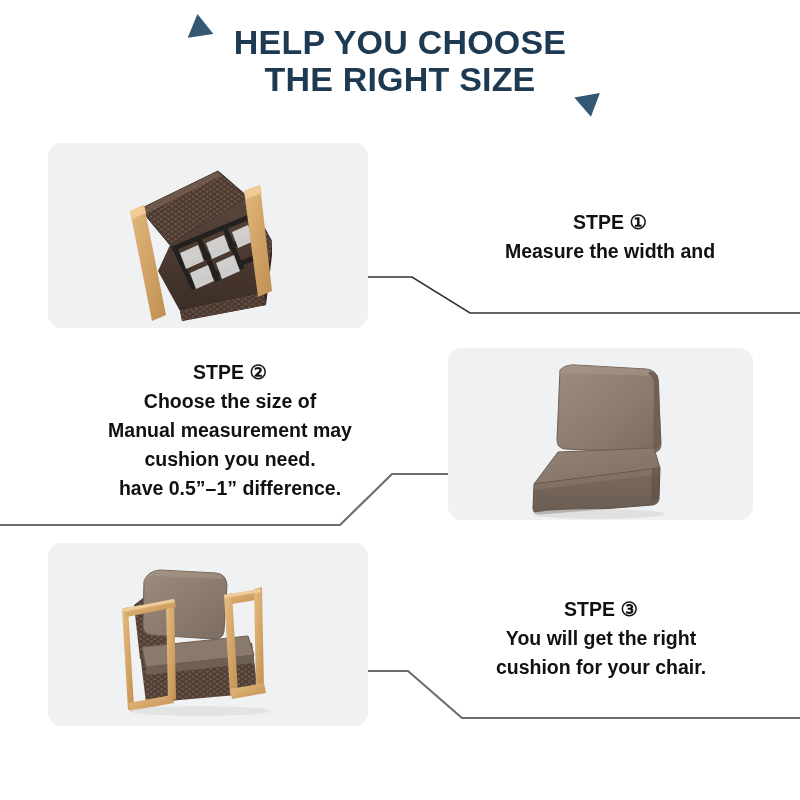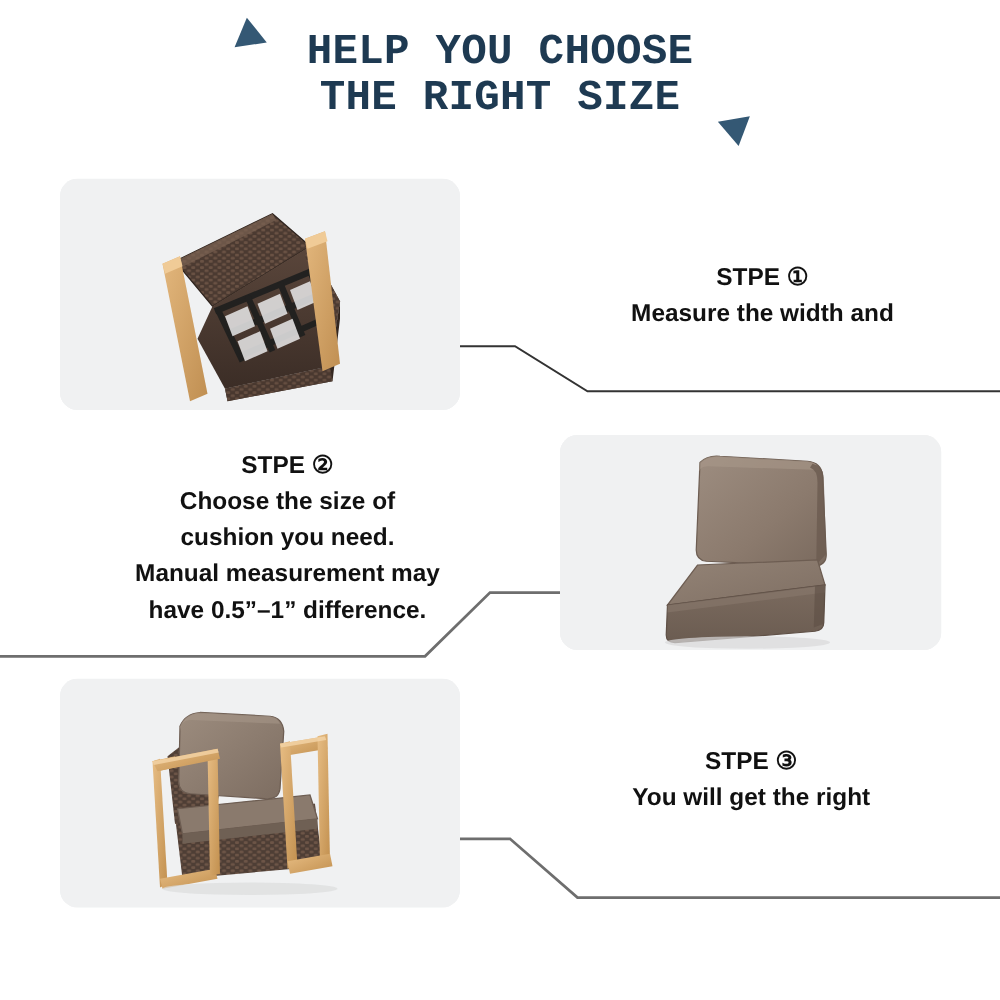--- a/index.html
+++ b/index.html
@@ -17,21 +17,21 @@
   .header{position:absolute;left:0;top:0;width:800px;height:135px;}
   .title-block{
     position:absolute;left:150px;top:24px;width:500px;
     text-align:center;
     color:#1e3a52;
     font-weight:bold;
     font-size:34px;
     line-height:37px;
     letter-spacing:0.2px;
   }
-  .title-line{display:block;white-space:nowrap;font-family:Liberation Mono, monospace;}
+  .title-line{display:block;white-space:nowrap;}
   .tri{position:absolute;width:0;height:0;}
   .tri-up{
     left:186px;top:14px;
     border-left:13px solid transparent;
     border-right:13px solid transparent;
     border-bottom:22px solid #345874;
     transform:rotate(-8deg);
   }
   .tri-down{
     left:576px;top:95px;
@@ -151,22 +151,22 @@
   </div>
 
   <div class="step-text step-1">
     <span class="step-head">STPE ①</span>
     <span class="step-line">Measure the width and</span>
   </div>
 
   <div class="step-text step-2">
     <span class="step-head">STPE ②</span>
     <span class="step-line">Choose the size of</span>
+    <span class="step-line">Manual measurement may</span>
     <span class="step-line">cushion you need.</span>
-    <span class="step-line">Manual measurement may</span>
     <span class="step-line">have 0.5”–1” difference.</span>
   </div>
 
   <div class="panel panel-2">
     <svg class="photo-svg" viewBox="0 0 305 172" preserveAspectRatio="xMidYMid meet">
       <defs>
         <linearGradient id="cuBack" x1="0" y1="0" x2="1" y2="1">
           <stop offset="0%" stop-color="#9d8d80"></stop>
           <stop offset="60%" stop-color="#8b7a6d"></stop>
           <stop offset="100%" stop-color="#7a6a5e"></stop>
@@ -243,15 +243,16 @@
 
       <polygon points="74,66 126,56 127,59 75,69" fill="#f4d5a8" opacity="0.8"></polygon>
       <polygon points="176,52 212,46 213,49 177,55" fill="#f4d5a8" opacity="0.8"></polygon>
       <ellipse cx="152" cy="168" rx="70" ry="5" fill="#dcdddd" opacity="0.7"></ellipse>
     </svg>
   </div>
 
   <div class="step-text step-3">
     <span class="step-head">STPE ③</span>
     <span class="step-line">You will get the right</span>
+    <span class="step-line">cushion for your chair.</span>
   </div>
 
 </div>
 
 </body></html>

